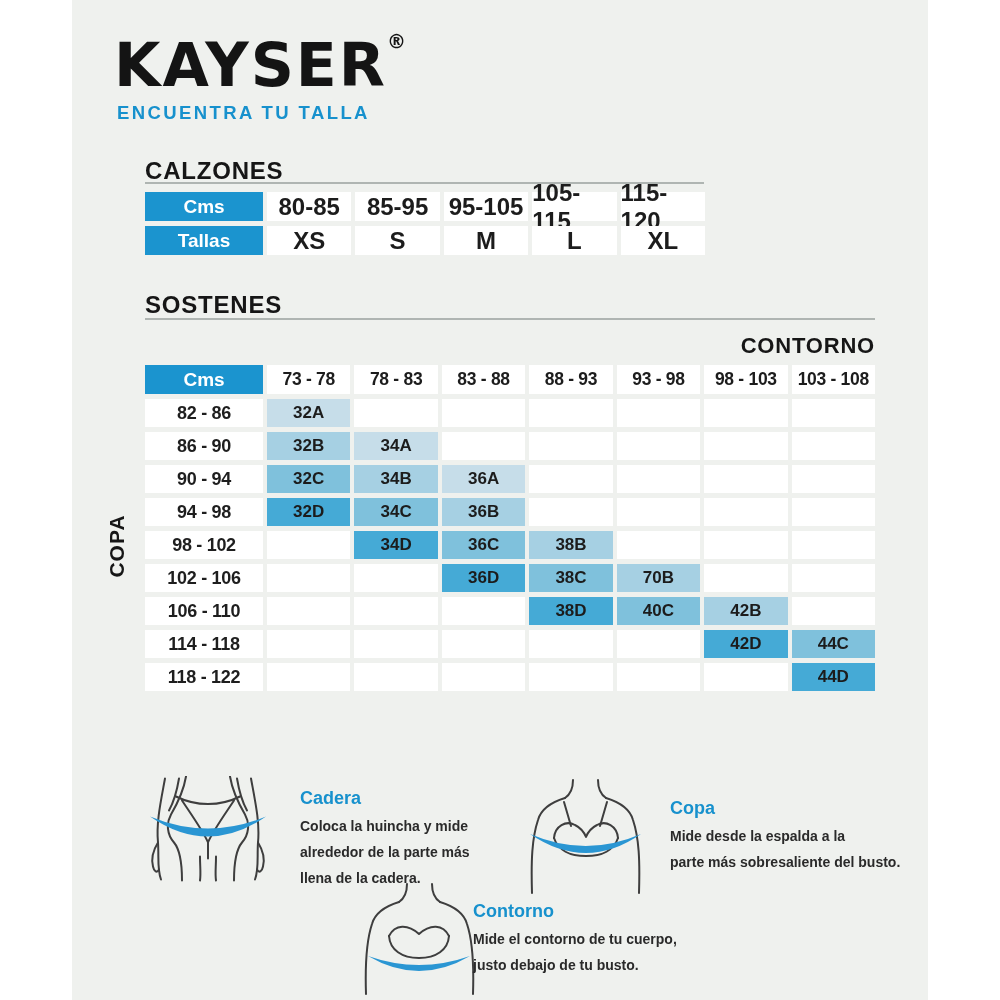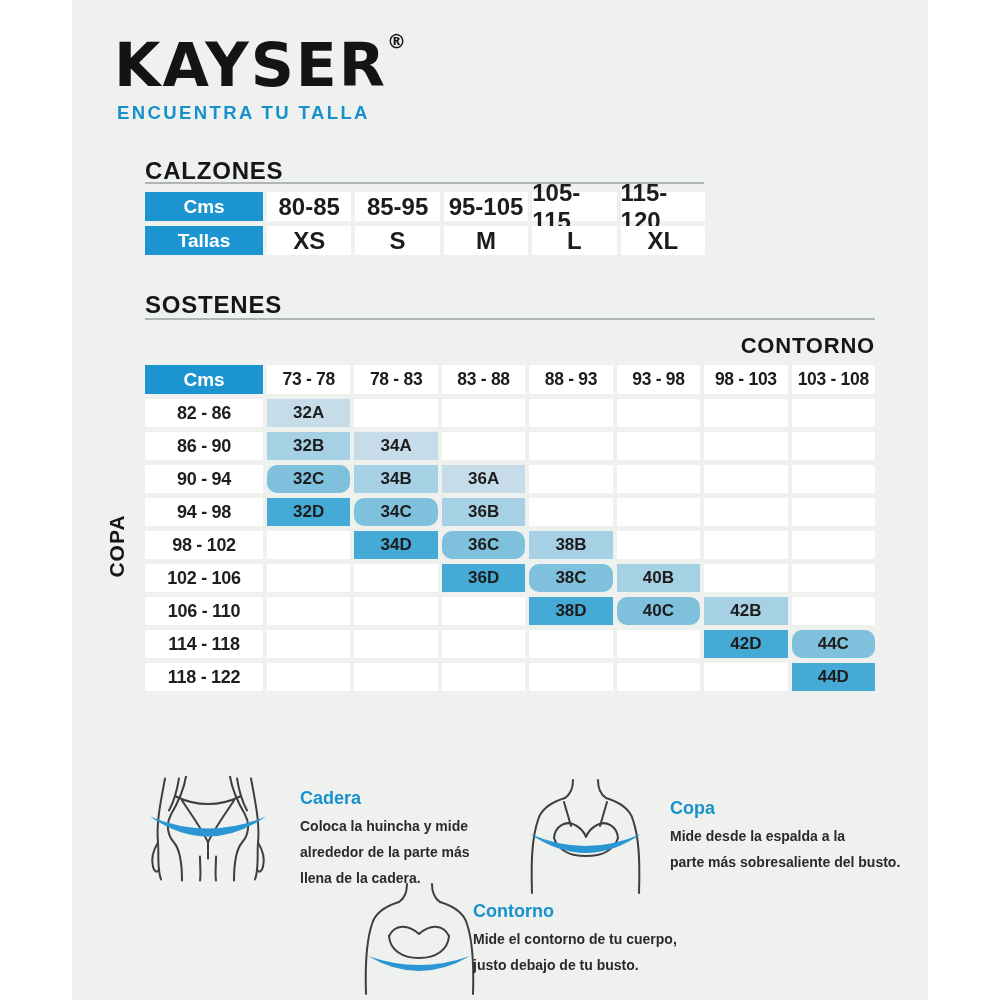--- a/index.html
+++ b/index.html
@@ -34,21 +34,21 @@
                   font-size:22px;font-weight:bold;letter-spacing:0.8px;color:#161616;}
   .sos-header{position:absolute;left:145px;top:365px;width:730px;grid-template-columns:118px repeat(7,1fr);
               grid-auto-rows:29px;}
   .sos-header .wcell{font-weight:bold;font-size:17.5px;letter-spacing:-0.3px;}
   .sos-matrix{position:absolute;left:145px;top:399px;width:730px;}
   .sos-row{display:grid;grid-template-columns:118px repeat(7,1fr);gap:4px;height:28px;margin-bottom:5px;}
   .rowlabel{font-size:18px;font-weight:bold;color:#1e1e1e;letter-spacing:-0.3px;}
   .sizecell{font-weight:bold;font-size:17px;}
   .cup-a{background:var(--cup-a);}
   .cup-b{background:var(--cup-b);}
-  .cup-c{background:var(--cup-c);border-radius:10px;}
+  .cup-c{background:var(--cup-c);}
   .cup-d{background:var(--cup-d);}
 
   .copa-label{position:absolute;left:72px;top:531px;width:90px;height:30px;line-height:30px;
               text-align:center;font-size:21px;font-weight:bold;letter-spacing:1px;color:#161616;
               transform:rotate(-90deg);}
 
   
   .guide-svg{position:absolute;}
   .guide-svg .line{fill:none;stroke:var(--figure-line);stroke-width:2;stroke-linecap:round;stroke-linejoin:round;}
   .guide-svg .band{fill:var(--band-blue);stroke:none;}
@@ -146,21 +146,21 @@
         <div class="wcell"></div>
         <div class="wcell"></div>
         <div class="wcell"></div>
       </div>
       <div class="sos-row">
         <div class="wcell rowlabel">102 - 106</div>
         <div class="wcell"></div>
         <div class="wcell"></div>
         <div class="wcell sizecell cup-d">36D</div>
         <div class="wcell sizecell cup-c">38C</div>
-        <div class="wcell sizecell cup-b">40B</div>
+        <div class="wcell sizecell cup-b">70B</div>
         <div class="wcell"></div>
         <div class="wcell"></div>
       </div>
       <div class="sos-row">
         <div class="wcell rowlabel">106 - 110</div>
         <div class="wcell"></div>
         <div class="wcell"></div>
         <div class="wcell"></div>
         <div class="wcell sizecell cup-d">38D</div>
         <div class="wcell sizecell cup-c">40C</div>

